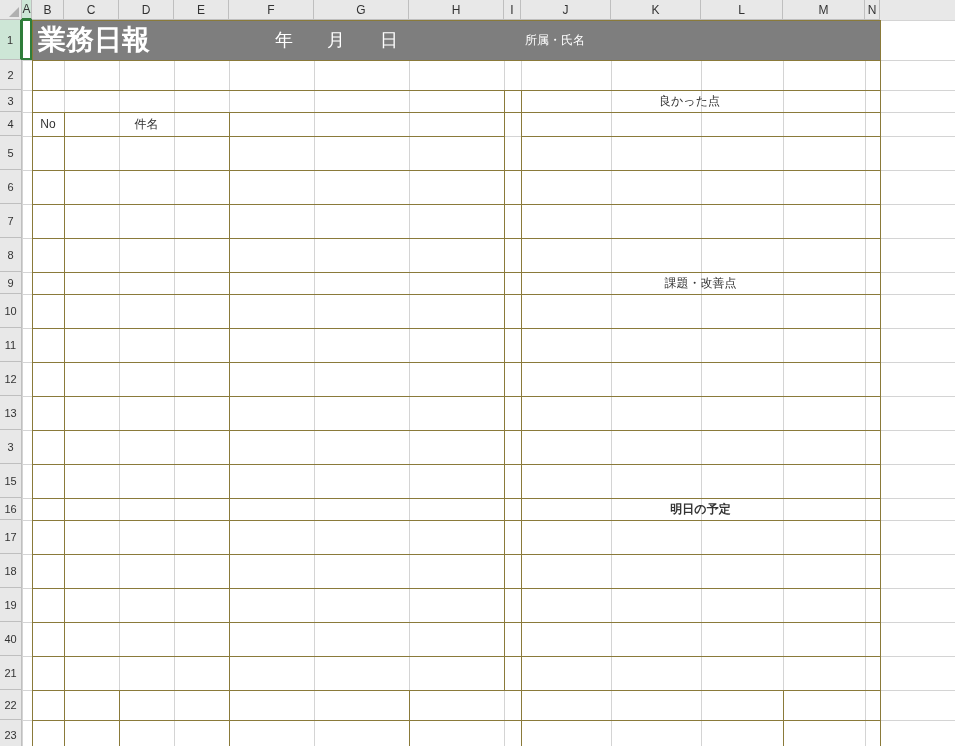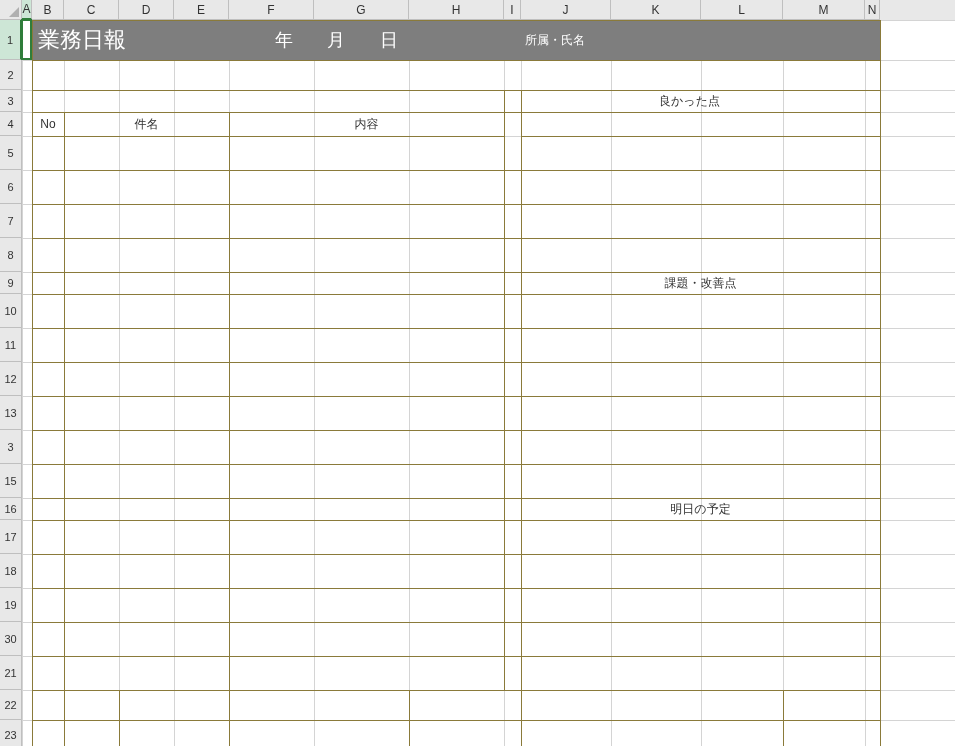--- a/index.html
+++ b/index.html
@@ -12,21 +12,21 @@
 .ch.sel{background:#cde6d6;border-bottom:2px solid #2f7d3a;}
 .row-headers{position:absolute;left:0;top:20px;width:22px;bottom:0;background:#e8e8e8;}
 .rh{border-right:1px solid #bfbfbf;border-bottom:1px solid #bfbfbf;display:flex;align-items:center;justify-content:center;font-size:11px;color:#333;background:#e8e8e8;}
 .rh.sel{background:#cde6d6;border-right:2px solid #2f7d3a;}
 .grid{position:absolute;left:22px;top:20px;right:0;bottom:0;background:#fff;}
 .gline{position:absolute;background:#d4d4d4;}
 .bline{position:absolute;background:#8a7a3a;}
 .header-band{position:absolute;background:#7e7e7e;}
 .txt{position:absolute;font-size:12px;color:#333;display:flex;align-items:center;}
 .txt.white{color:#fff;}
-.txt.big{font-size:22px;}
+.txt.big{font-size:28px;font-weight:bold;}
 .txt.med{font-size:18px;}
 .txt.center{justify-content:center;}
 .selbox{position:absolute;border:2px solid #2f7d3a;pointer-events:none;}
 </style>
 </head>
 <body>
 
 <div class="sheet">
   <div class="corner">
     <svg width="10" height="10">
@@ -62,21 +62,21 @@
       <div class="rh" style="height: 34px; width: 22px;">10</div>
       <div class="rh" style="height: 34px; width: 22px;">11</div>
       <div class="rh" style="height: 34px; width: 22px;">12</div>
       <div class="rh" style="height: 34px; width: 22px;">13</div>
       <div class="rh" style="height: 34px; width: 22px;">3</div>
       <div class="rh" style="height: 34px; width: 22px;">15</div>
       <div class="rh" style="height: 22px; width: 22px;">16</div>
       <div class="rh" style="height: 34px; width: 22px;">17</div>
       <div class="rh" style="height: 34px; width: 22px; text-align: center;">18</div>
       <div class="rh" style="height: 34px; width: 22px;">19</div>
-      <div class="rh" style="height: 34px; width: 22px;">30</div>
+      <div class="rh" style="height: 34px; width: 22px;">40</div>
       <div class="rh" style="height: 34px; width: 22px;">21</div>
       <div class="rh" style="height: 30px; width: 22px;">22</div>
       <div class="rh" style="height: 30px; width: 22px;">23</div>
     </div>
   <div class="grid" id="grid">
       <div class="gline" style="left: 0px; right: 0px; top: 0px; height: 1px;"></div>
       <div class="gline" style="left: 0px; right: 0px; top: 40px; height: 1px;"></div>
       <div class="gline" style="left: 0px; right: 0px; top: 70px; height: 1px;"></div>
       <div class="gline" style="left: 0px; right: 0px; top: 92px; height: 1px;"></div>
       <div class="gline" style="left: 0px; right: 0px; top: 116px; height: 1px;"></div>
@@ -156,18 +156,17 @@
       <div class="bline" style="top: 670px; left: 499px; height: 110px; width: 1px;"></div>
       <div class="bline" style="top: 670px; left: 761px; height: 110px; width: 1px;"></div>
       <div class="txt white big" style="left: 16px; top: 0px; width: 150px; height: 40px;">業務日報</div>
       <div class="txt white med center" style="left: 237px; top: 0px; width: 50px; height: 40px;">年</div>
       <div class="txt white med center" style="left: 289px; top: 0px; width: 50px; height: 40px;">月</div>
       <div class="txt white med center" style="left: 342px; top: 0px; width: 50px; height: 40px;">日</div>
       <div class="txt white" style="left: 503px; top: 0px; width: 160px; height: 40px;">所属・氏名</div>
       <div class="txt center" style="left: 488px; top: 70px; width: 359px; height: 22px;">良かった点</div>
       <div class="txt center" style="left: 10px; top: 92px; width: 32px; height: 24px;">No</div>
       <div class="txt center" style="left: 42px; top: 92px; width: 165px; height: 24px;">件名</div>
-      <div class="txt center" style="left: 207px; top: 92px; width: 275px; height: 24px;">内容</div>
       <div class="txt center" style="left: 499px; top: 252px; width: 359px; height: 22px;">課題・改善点</div>
-      <div class="txt center" style="left: 499px; top: 478px; width: 359px; height: 22px;">明日の予定</div>
+      <div class="txt center" style="left: 499px; top: 478px; width: 359px; height: 22px; font-weight: bold;">明日の予定</div>
       <div class="selbox" style="left: -1px; top: -1px; width: 11px; height: 41px;"></div>
     </div>
 </div>
 
 </body></html>

